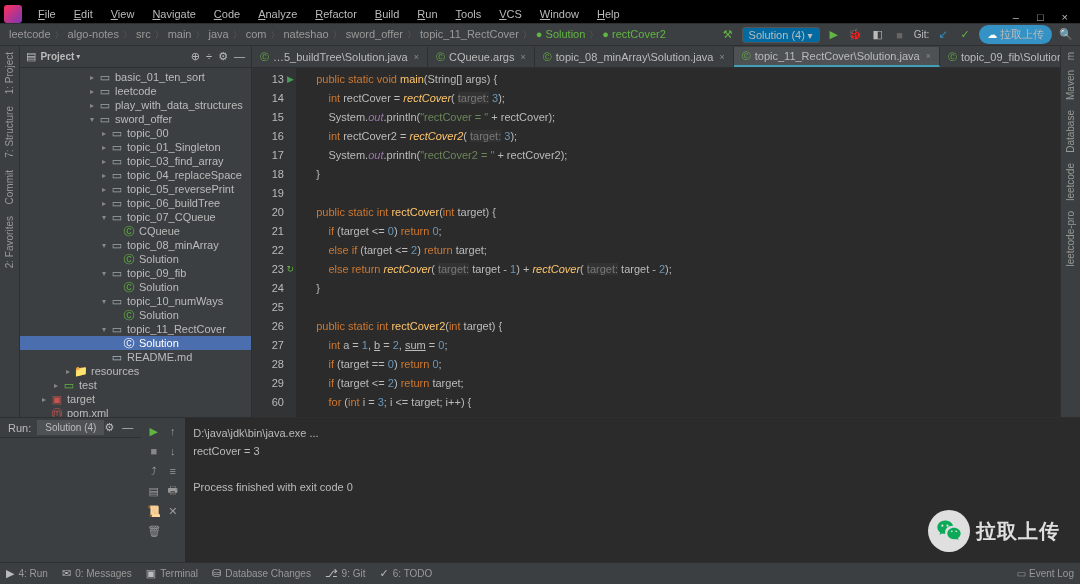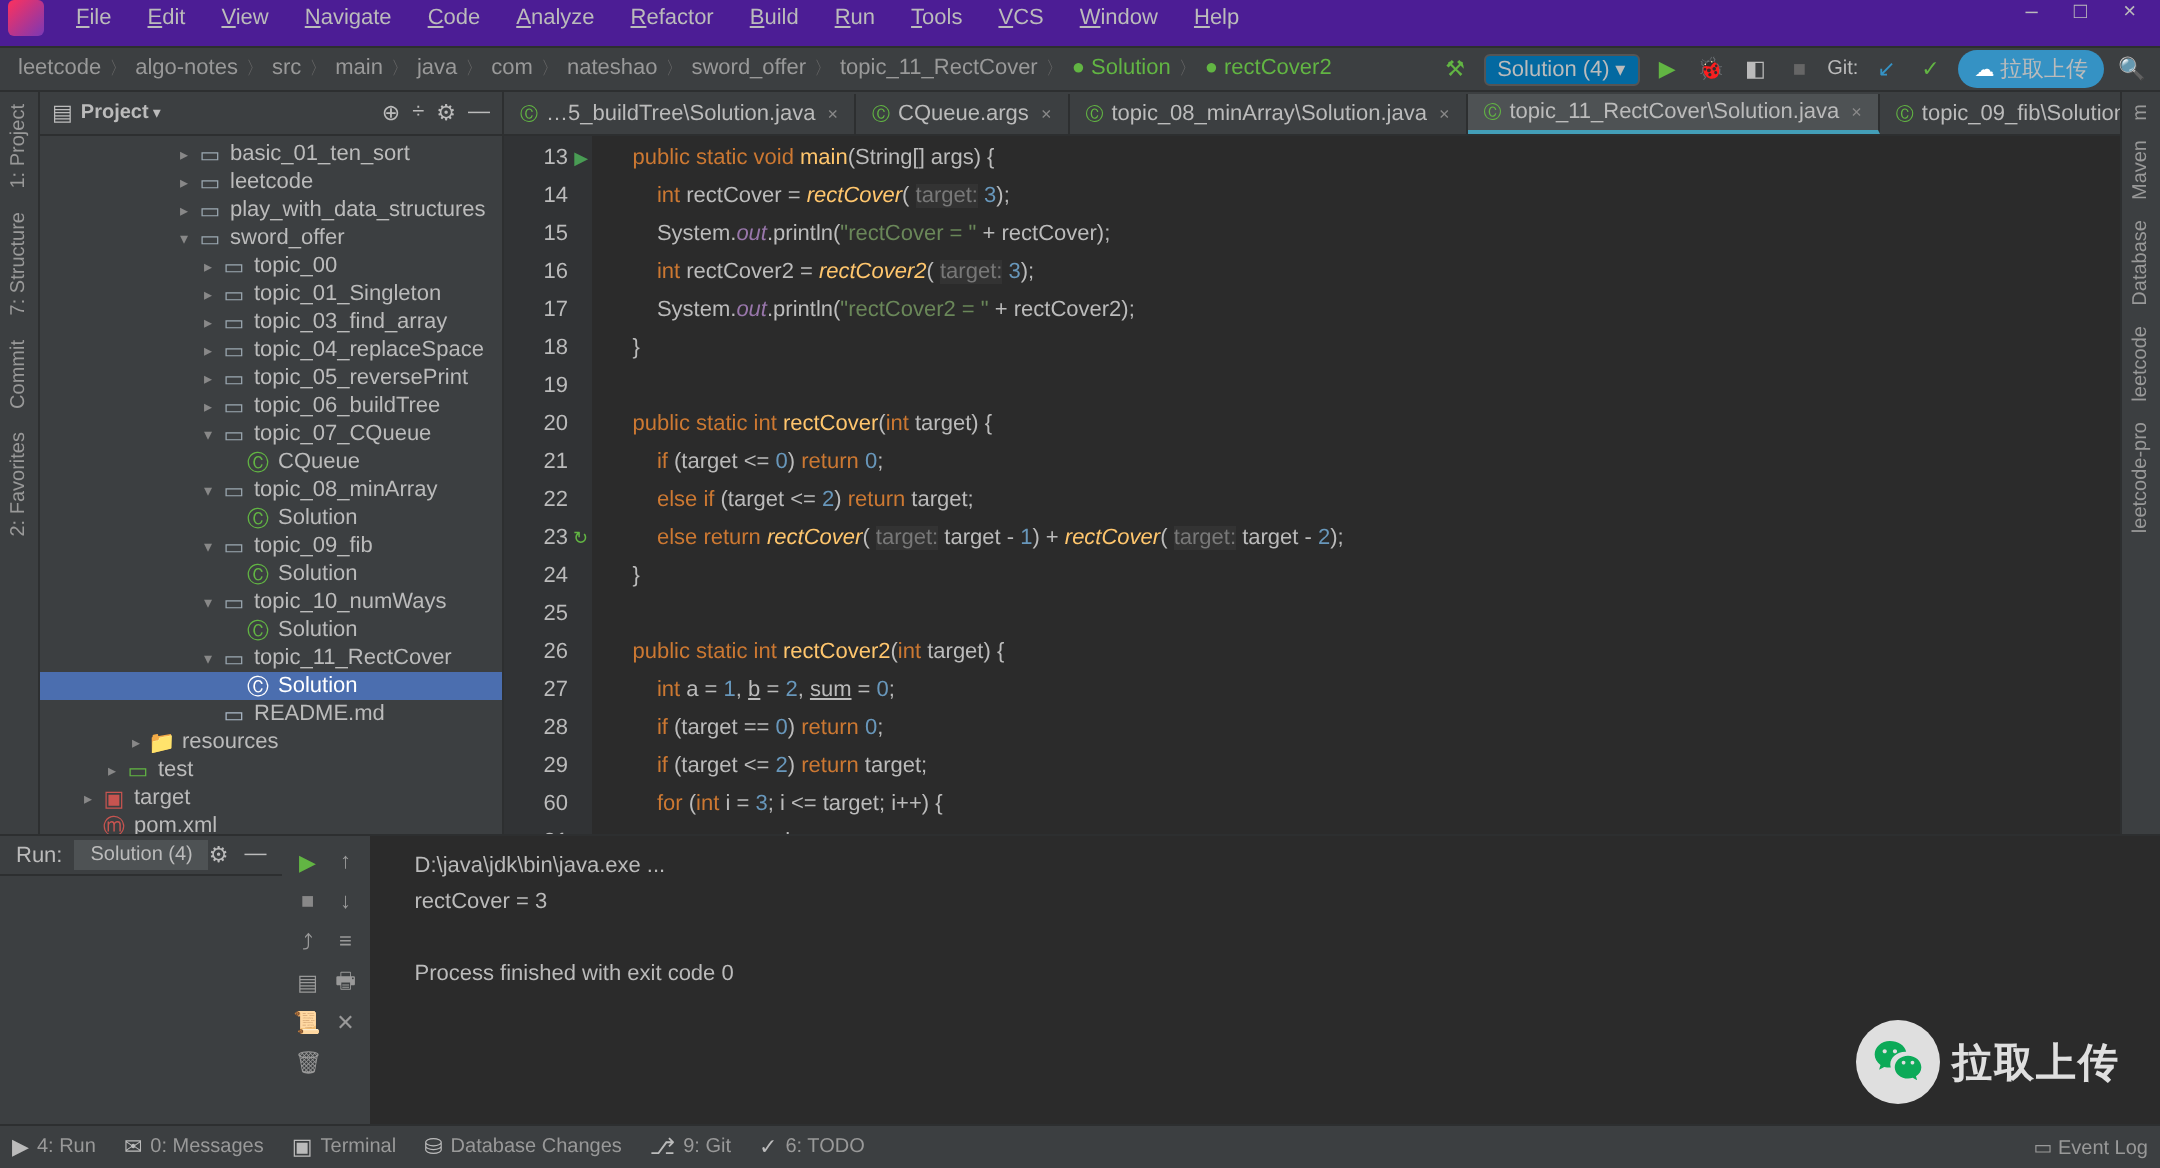--- a/index.html
+++ b/index.html
@@ -1,17 +1,17 @@
 <!DOCTYPE html>
 <html><head>
 <meta charset="utf-8">
 <style>
 *{margin:0;padding:0;box-sizing:border-box;font-family:"Segoe UI",Arial,sans-serif;font-size:11px;color:#bbb;user-select:none}
 body{width:1080px;height:584px;background:#3c3f41;overflow:hidden;position:relative}
-.top-bar{height:24px;display:flex;align-items:flex-start;background:#4c1d95;border-bottom:1px solid #2d2f30}
+.top-bar{height:24px;display:flex;align-items:flex-end;background:#000000;border-bottom:1px solid #2d2f30}
 .logo{width:18px;height:18px;margin:0 4px;background:linear-gradient(135deg,#fe315d,#7b38b5);border-radius:3px}
 .menu{display:flex;gap:2px;padding-left:4px}
 .menu span{padding:3px 8px;cursor:pointer}
 .menu span u{text-decoration:underline}
 .title-text{position:absolute;left:50%;transform:translateX(-50%);color:#888}
 .win-ctrl{margin-left:auto;display:flex;gap:18px;padding-right:12px;color:#888}
 .nav-bar{height:22px;display:flex;align-items:center;background:#3c3f41;border-bottom:1px solid #2d2f30;padding:0 6px}
 .crumb{color:#999;padding:0 3px;cursor:pointer}
 .crumb.sep{color:#666;font-size:9px;padding:0 1px}
 .nav-right{margin-left:auto;display:flex;align-items:center;gap:6px}
@@ -59,21 +59,21 @@
 .under{text-decoration:underline}
 .italic{font-style:italic}
 .right-rail{width:20px;background:#3c3f41;border-left:1px solid #2d2f30;display:flex;flex-direction:column;align-items:center;padding-top:6px;gap:10px}
 .run-panel{height:145px;display:flex;flex-direction:row;border-top:1px solid #2d2f30}
 .run-header{height:20px;background:#3c3f41;display:flex;align-items:center;padding:0 8px;border-bottom:1px solid #2d2f30}
 .run-tab{background:#4e5254;padding:2px 8px;font-size:10px;margin-left:6px}
 .run-body{flex:1;display:flex;background:#2b2b2b}
 .run-tools{width:44px;background:#3c3f41;display:flex;flex-direction:column;padding:4px;gap:2px}
 .run-tools-row{display:flex;gap:2px}
 .rt-btn{width:18px;height:18px;display:flex;align-items:center;justify-content:center;cursor:pointer;color:#999}
-.console{flex:1;padding:6px 22px;font-family:Consolas,monospace;font-size:12px;color:#bbb;line-height:18px}
+.console{flex:1;padding:6px 8px;font-family:Consolas,monospace;font-size:12px;color:#bbb;line-height:18px}
 .status-bar{height:44px;background:#3c3f41;border-top:1px solid #2d2f30;display:flex;flex-direction:column}
 .status-top{height:22px;display:flex;align-items:center;padding:0 6px;gap:14px;border-bottom:1px solid #2d2f30}
 .status-item{display:flex;align-items:center;gap:4px;font-size:10px;color:#999;cursor:pointer}
 .watermark{position:absolute;bottom:32px;right:20px;display:flex;align-items:center;gap:6px;opacity:.85}
 .wm-circle{width:42px;height:42px;border-radius:50%;background:#fff;display:flex;align-items:center;justify-content:center}
 .wm-text{color:#fff;font-size:20px;font-weight:bold;letter-spacing:1px}
 </style>
 </head>
 <body>
 

